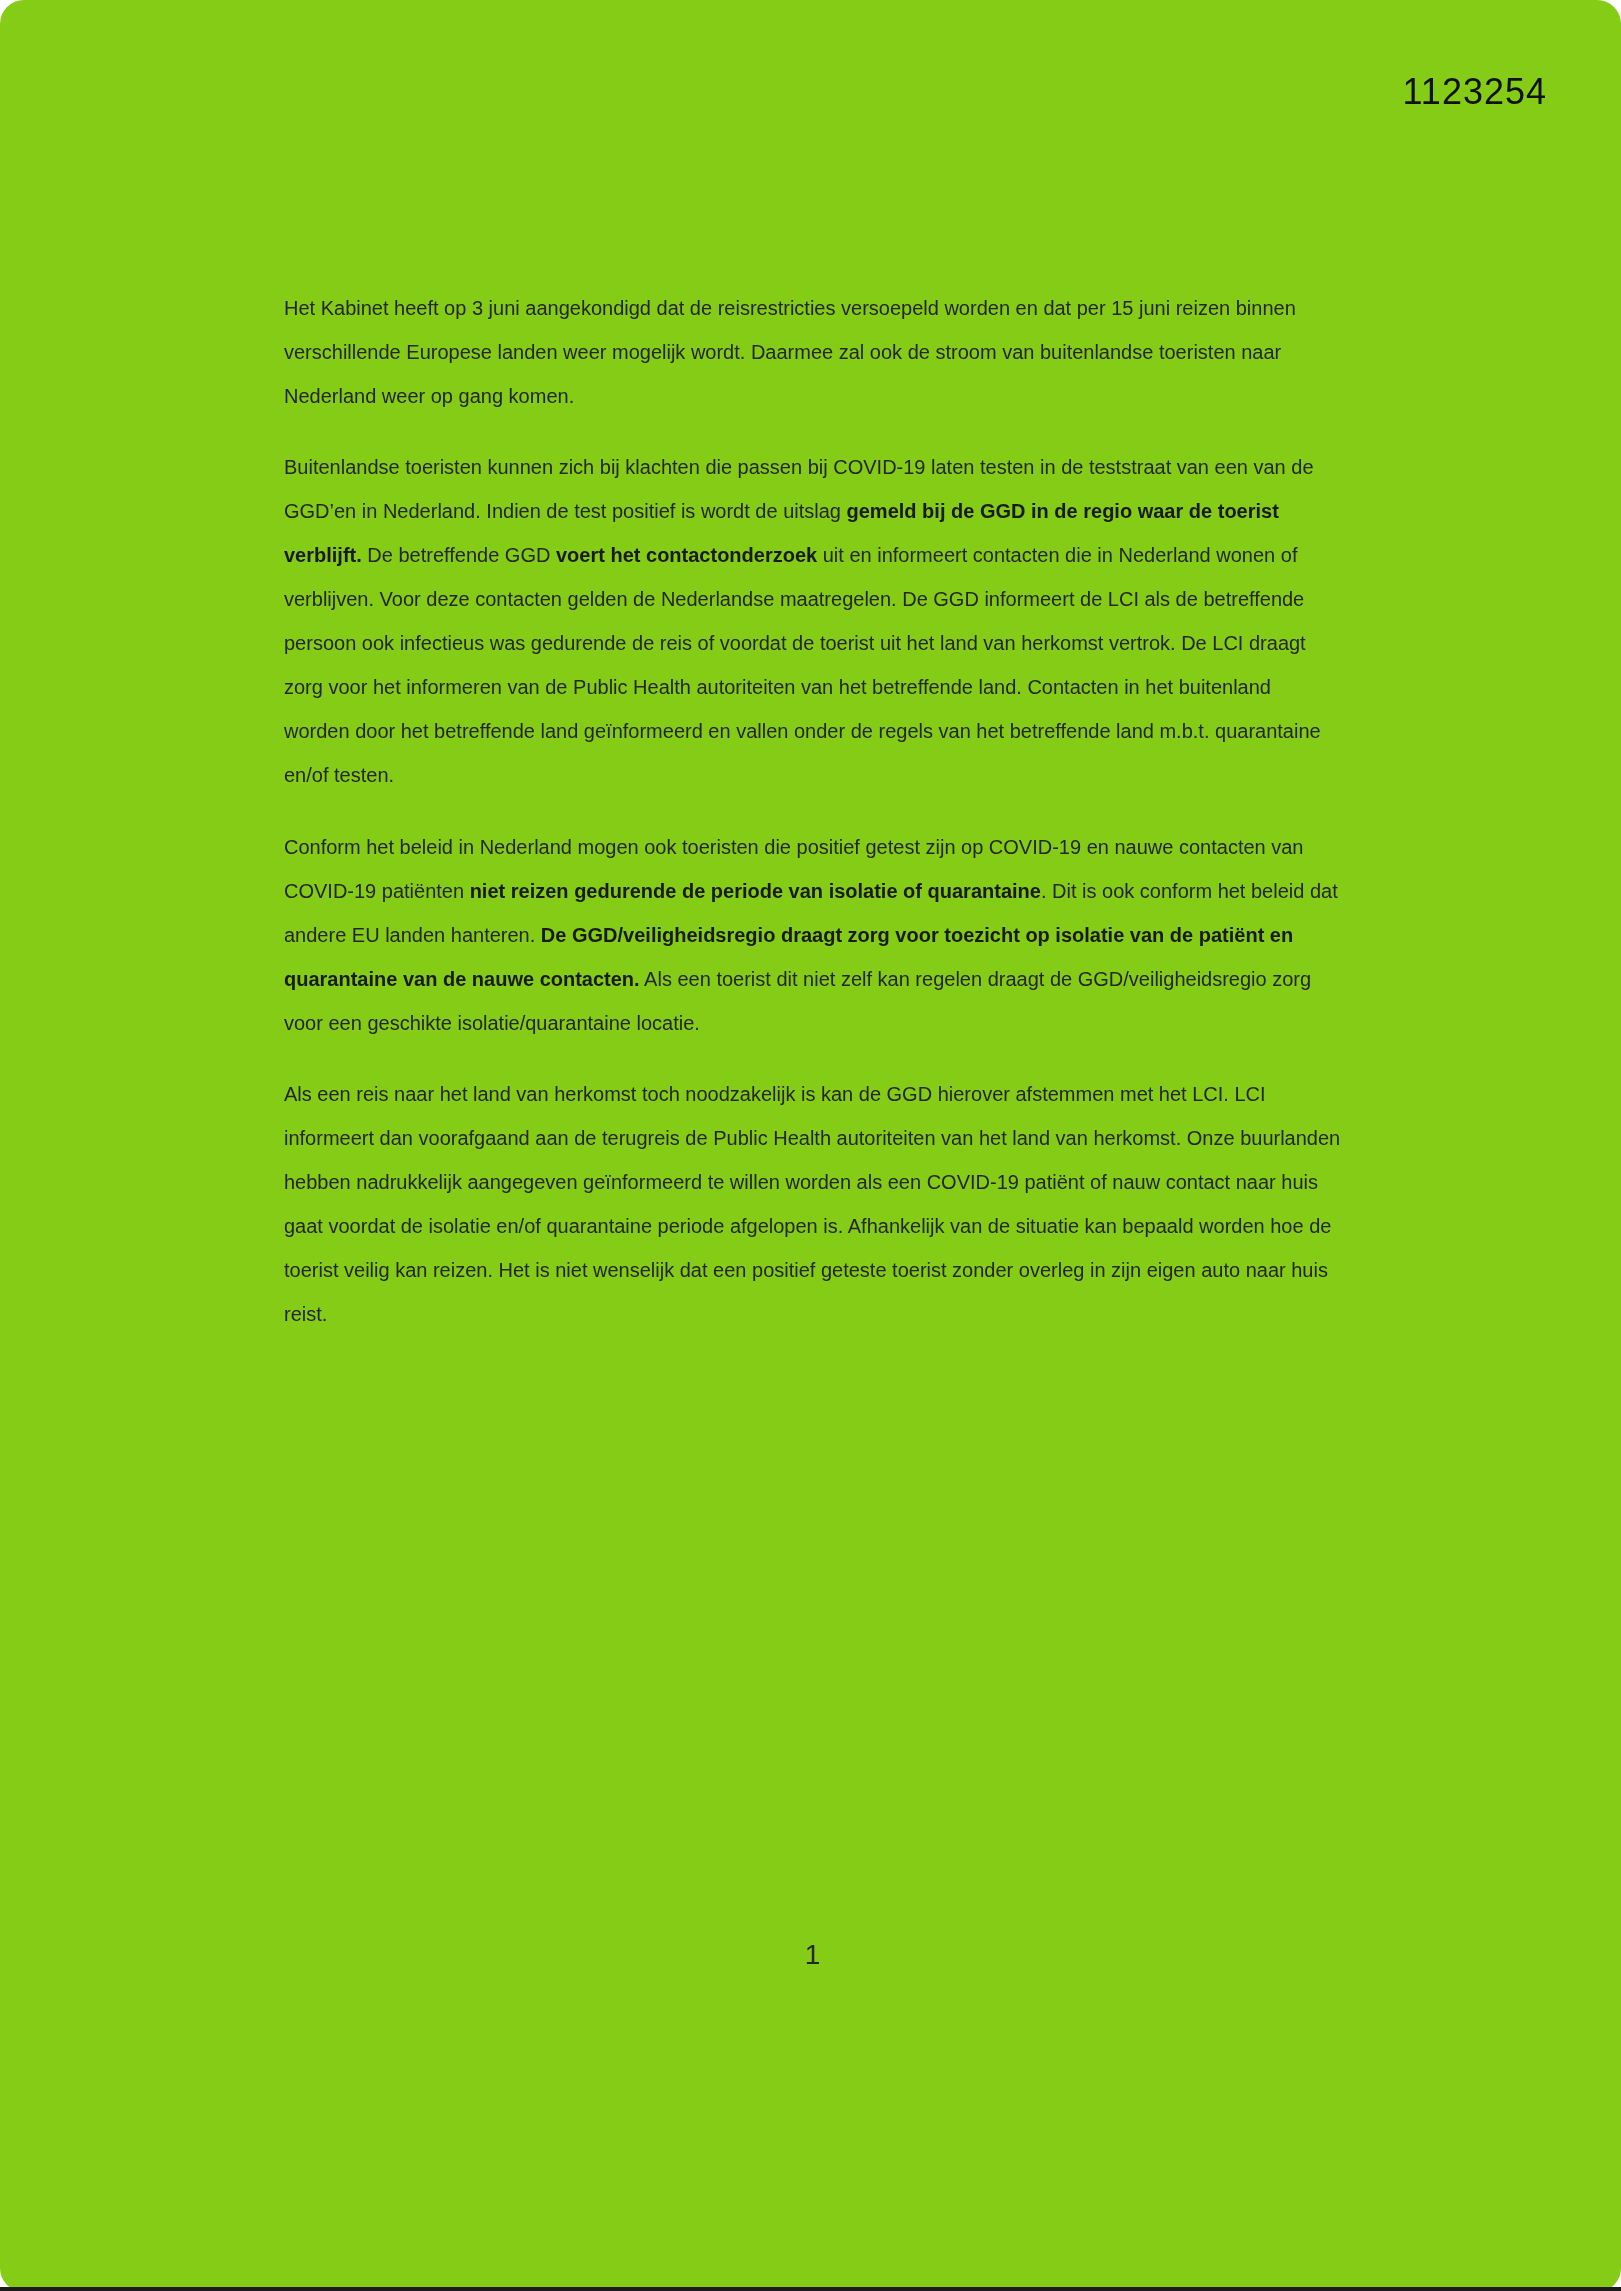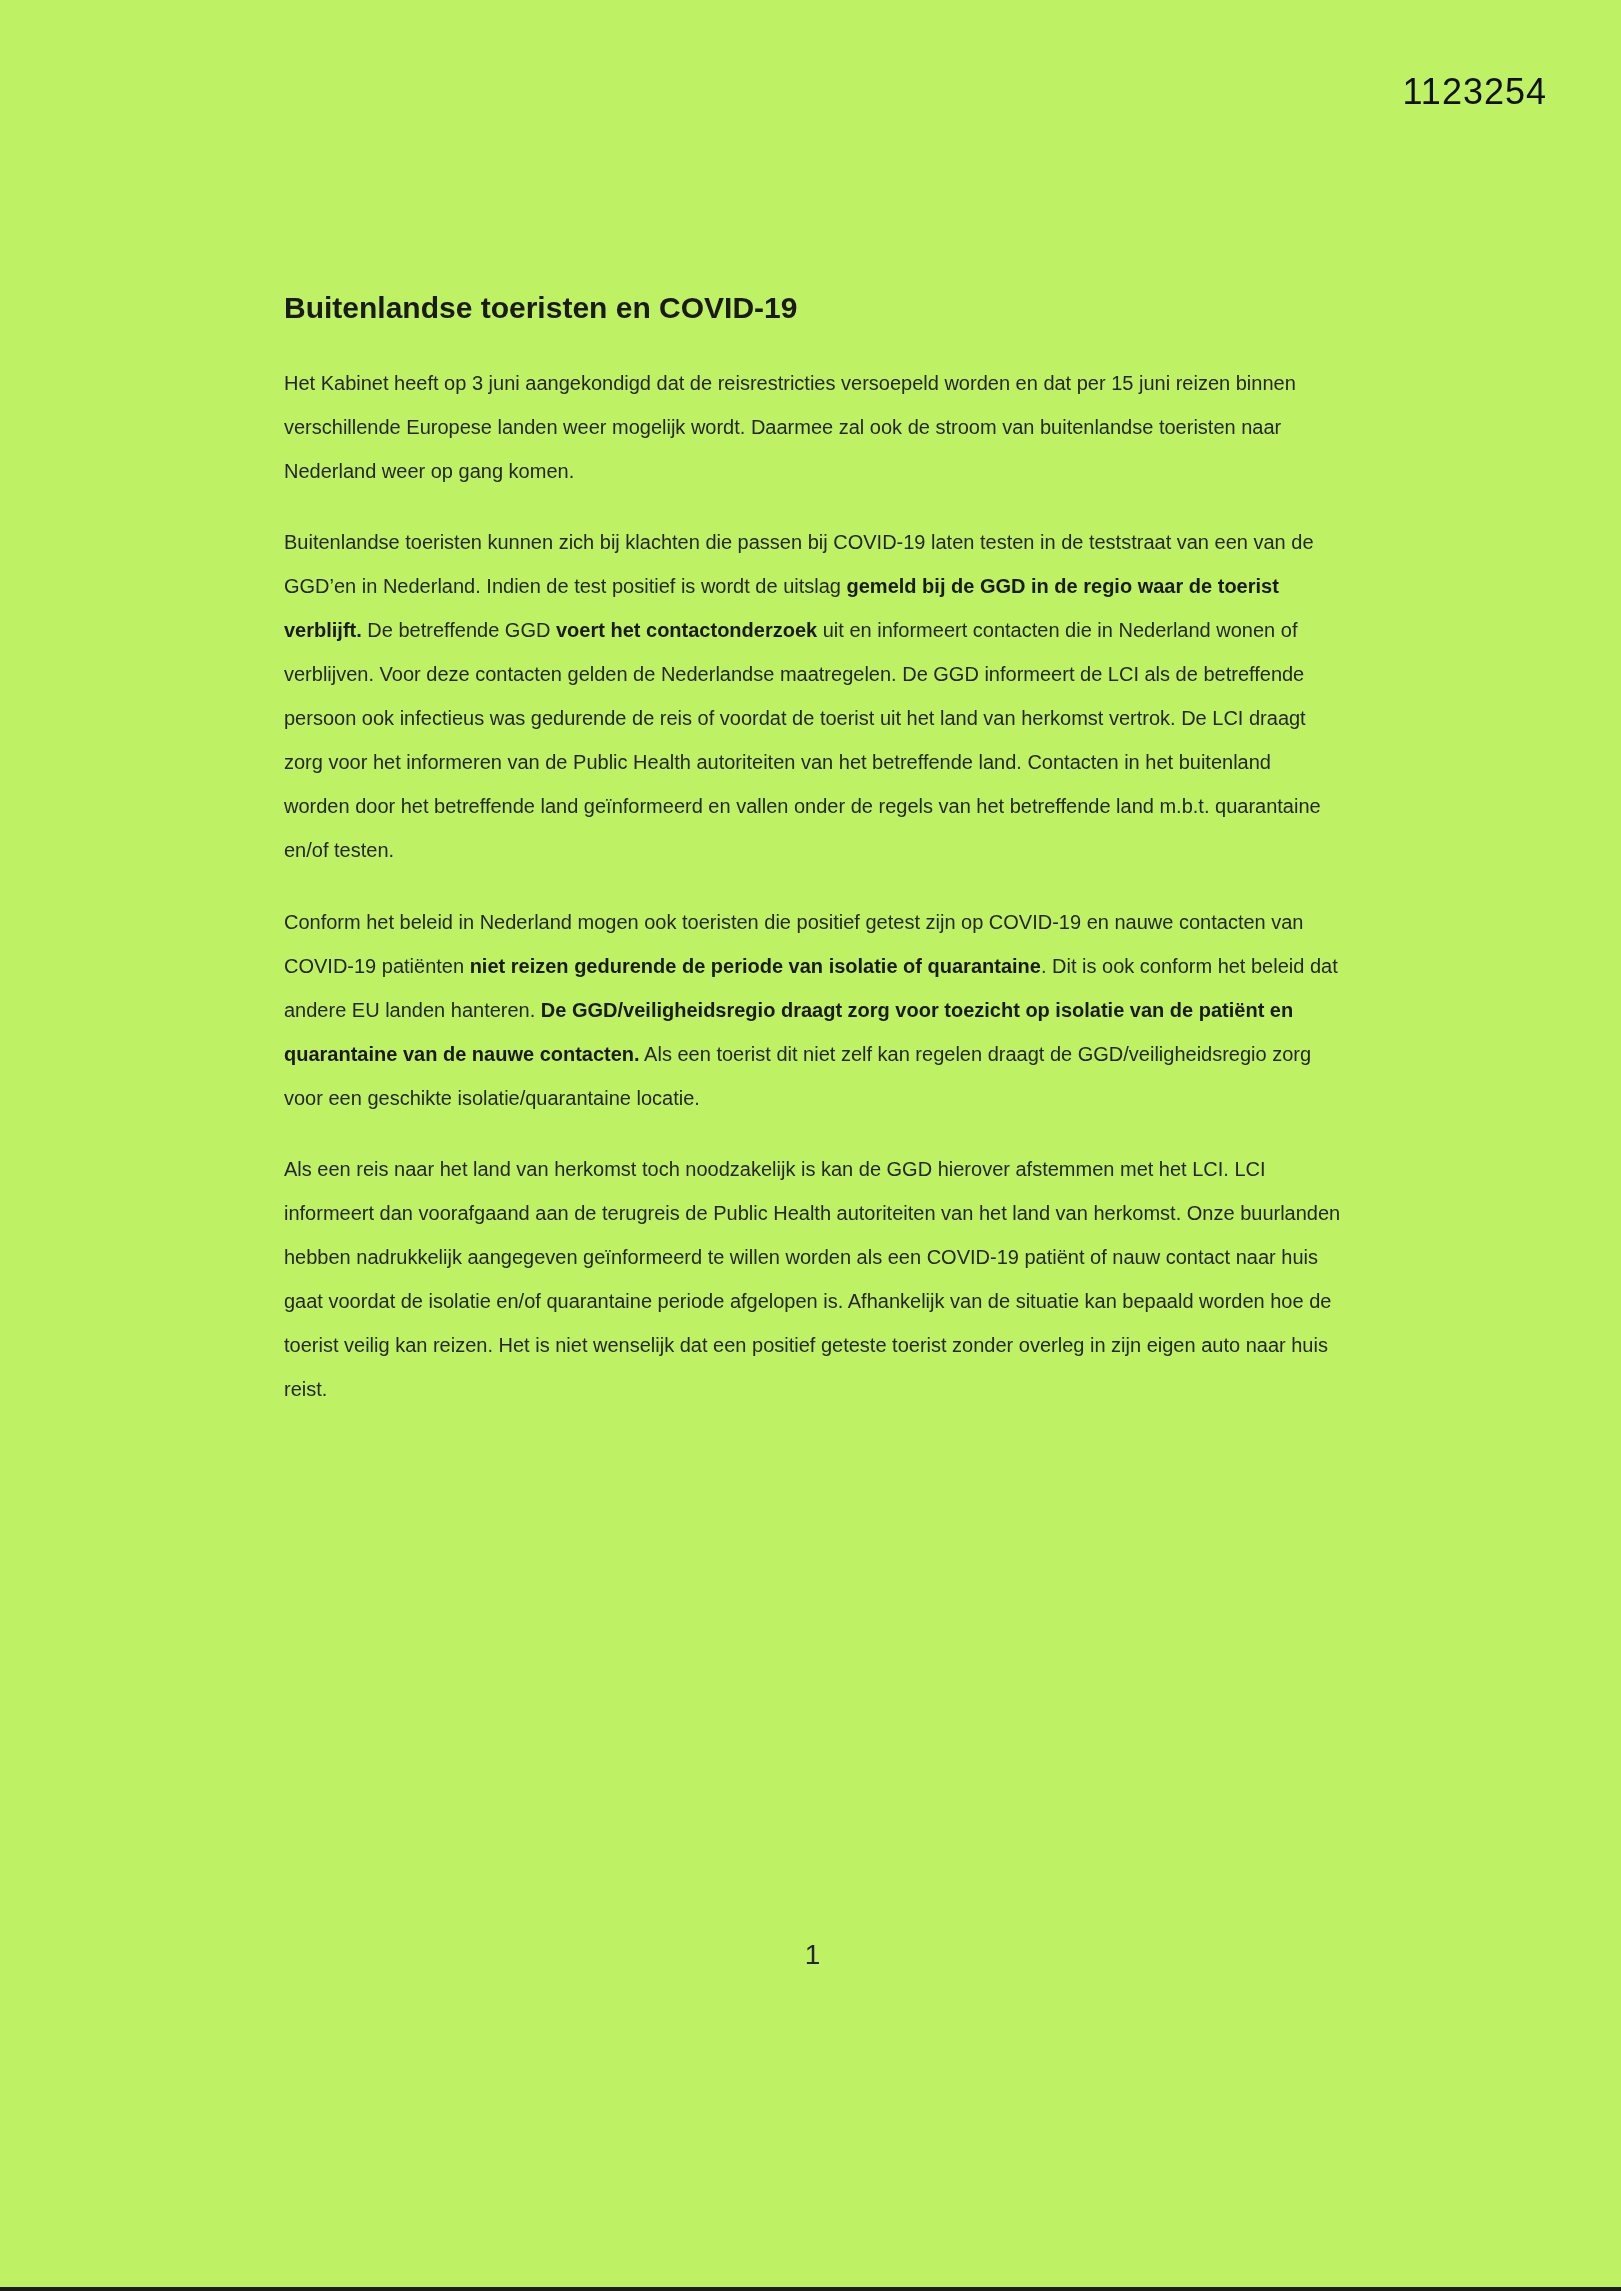--- a/index.html
+++ b/index.html
@@ -13,21 +13,22 @@
     height: 2292px;
     position: relative;
     font-family: "Liberation Sans", "DejaVu Sans", sans-serif;
     color: #1f1f1f;
     overflow: hidden;
   }
 
   .page {
     position: absolute;
     inset: 0;
-    background: #bef264;
+    background: #84cc16;
+    border-radius: 24px;
   }
 
   .doc-number {
     position: absolute;
     top: 71px;
     right: 74px;
     font-size: 36px;
     letter-spacing: 1px;
     color: #111111;
     font-family: "Liberation Sans", sans-serif;
@@ -81,21 +82,20 @@
   }
 </style>
 </head>
 <body>
 
 <div class="page">
 
   <div class="doc-number">1123254</div>
 
   <div class="content">
-    <h1 class="doc-title">Buitenlandse toeristen en COVID-19</h1>
 
     <div>
         <p class="para"><span>Het Kabinet heeft op 3 juni aangekondigd dat de reisrestricties versoepeld worden en dat per 15 juni reizen binnen verschillende Europese landen weer mogelijk wordt. Daarmee zal ook de stroom van buitenlandse toeristen naar Nederland weer op gang komen.</span></p>
         <p class="para"><span>Buitenlandse toeristen kunnen zich bij klachten die passen bij COVID-19 laten testen in de teststraat van een van de GGD’en in Nederland. Indien de test positief is wordt de uitslag </span><strong>gemeld bij de GGD in de regio waar de toerist verblijft.</strong><span> De betreffende GGD </span><strong>voert het contactonderzoek</strong><span> uit en informeert contacten die in Nederland wonen of verblijven. Voor deze contacten gelden de Nederlandse maatregelen. De GGD informeert de LCI als de betreffende persoon ook infectieus was gedurende de reis of voordat de toerist uit het land van herkomst vertrok. De LCI draagt zorg voor het informeren van de Public Health autoriteiten van het betreffende land. Contacten in het buitenland worden door het betreffende land geïnformeerd en vallen onder de regels van het betreffende land m.b.t. quarantaine en/of testen.</span></p>
         <p class="para"><span>Conform het beleid in Nederland mogen ook toeristen die positief getest zijn op COVID-19 en nauwe contacten van COVID-19 patiënten </span><strong>niet reizen gedurende de periode van isolatie of quarantaine</strong><span>. Dit is ook conform het beleid dat andere EU landen hanteren. </span><strong>De GGD/veiligheidsregio draagt zorg voor toezicht op isolatie van de patiënt en quarantaine van de nauwe contacten.</strong><span> Als een toerist dit niet zelf kan regelen draagt de GGD/veiligheidsregio zorg voor een geschikte isolatie/quarantaine locatie.</span></p>
         <p class="para"><span>Als een reis naar het land van herkomst toch noodzakelijk is kan de GGD hierover afstemmen met het LCI. LCI informeert dan voorafgaand aan de terugreis de Public Health autoriteiten van het land van herkomst. Onze buurlanden hebben nadrukkelijk aangegeven geïnformeerd te willen worden als een COVID-19 patiënt of nauw contact naar huis gaat voordat de isolatie en/of quarantaine periode afgelopen is. Afhankelijk van de situatie kan bepaald worden hoe de toerist veilig kan reizen. Het is niet wenselijk dat een positief geteste toerist zonder overleg in zijn eigen auto naar huis reist.</span></p>
       </div>
   </div>
 
   <div class="page-number">1</div>

